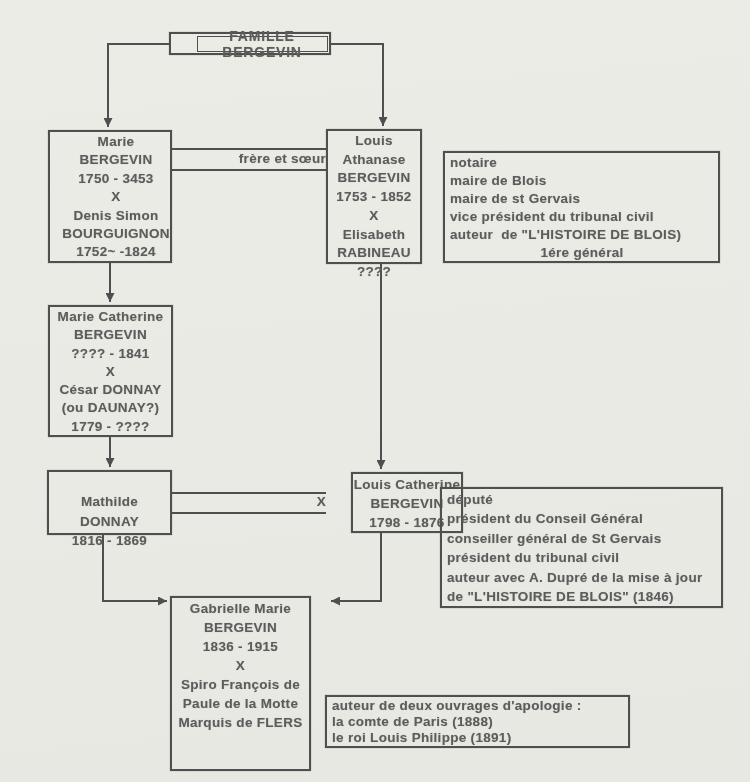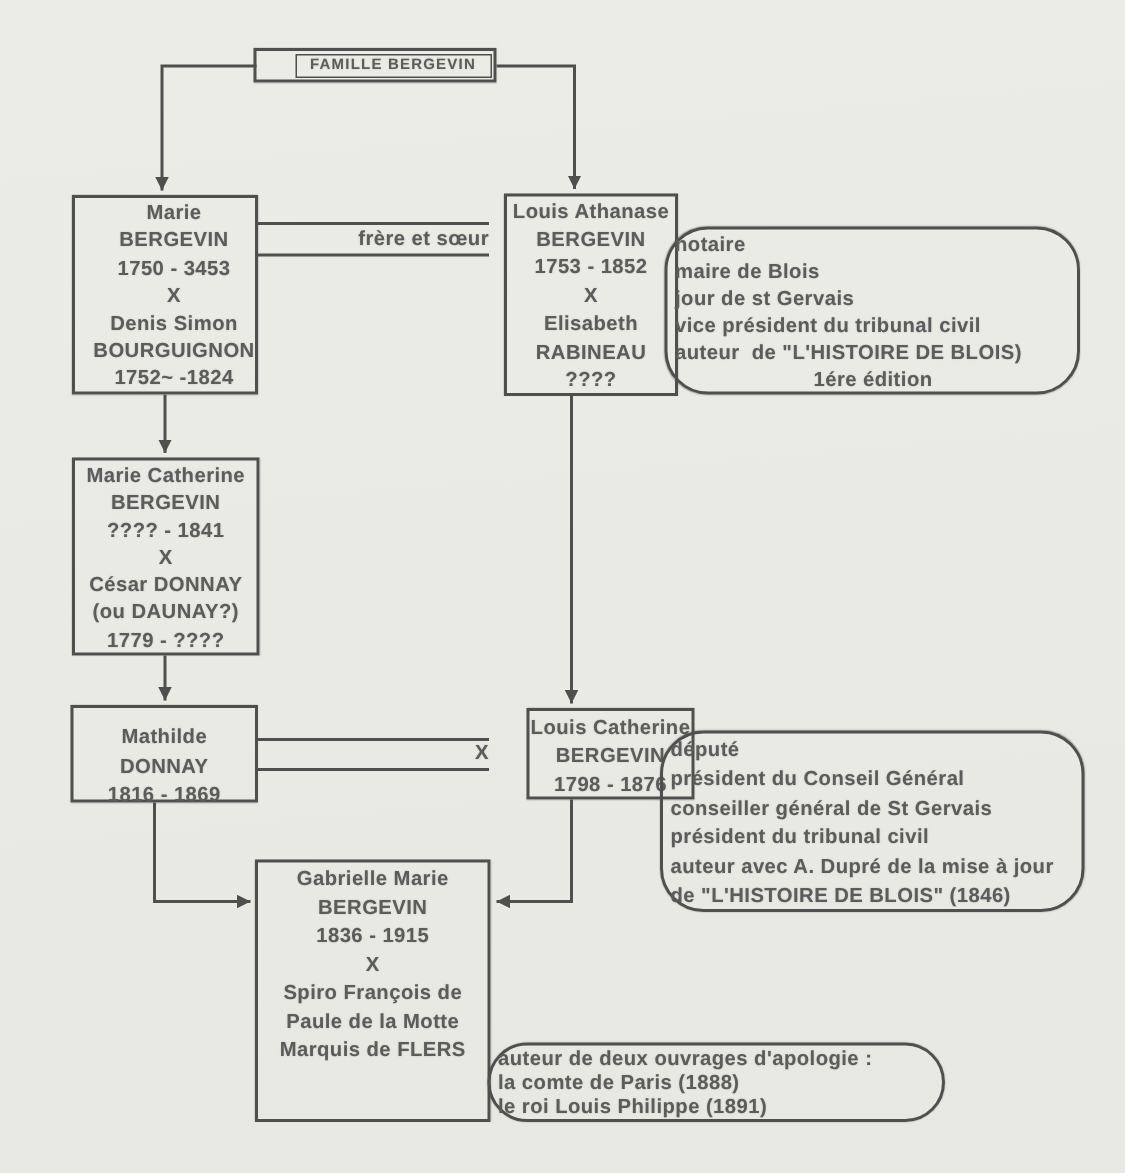--- a/index.html
+++ b/index.html
@@ -33,38 +33,37 @@
     box-shadow: 0 0 1px rgba(79,79,79,0.6);
   }
   .box .tline {
     line-height: var(--lh, 19px);
     white-space: pre-wrap;
   }
   .node { padding-top: 1px; }
   .note {
     text-align: left;
     padding: 1px 4px 0 5px;
-    border-radius: 29px;
   }
   .note .centerline {
     text-align: center;
     line-height: var(--lh, 19px);
     white-space: pre-wrap;
   }
   .double-outer {
     padding: 0;
   }
   .double-inner {
     position: absolute;
     inset: 1.5px;
     border: 1.5px solid #4f4f4f;
     display: flex;
     align-items: center;
     justify-content: center;
-    font-size: 10px;
+    font-size: 14px;
     letter-spacing: 0.8px;
     margin-left: 24px;
   }
   .wire-label {
     position: absolute;
     color: #5c5c5c;
     font-weight: 700;
     font-size: 13.5px;
     letter-spacing: 0.3px;
     text-align: right;
@@ -108,73 +107,73 @@
   <div class="box node" style="left:48px; top:130px; width:124px; height:133px;padding-left:12px; --lh:18.4px;">
       <div class="tline">Marie</div>
       <div class="tline">BERGEVIN</div>
       <div class="tline">1750 - 3453</div>
       <div class="tline">X</div>
       <div class="tline">Denis Simon</div>
       <div class="tline">BOURGUIGNON</div>
       <div class="tline">1752~ -1824</div>
     </div>
 
-  <div class="box node" style="left:336px; top:129px; width:116px; height:135px; --lh:18.7px;">
+  <div class="box node" style="left:326px; top:129px; width:96px; height:135px; --lh:18.7px;">
       <div class="tline">Louis Athanase</div>
       <div class="tline">BERGEVIN</div>
       <div class="tline">1753 - 1852</div>
       <div class="tline">X</div>
       <div class="tline">Elisabeth</div>
       <div class="tline">RABINEAU</div>
       <div class="tline">????</div>
     </div>
 
   <div class="box note" style="left:443px; top:151px; width:277px; height:112px; --lh:18px;">
     <div>
         <div class="tline">notaire</div>
         <div class="tline">maire de Blois</div>
-        <div class="tline">jour de st Gervais</div>
+        <div class="tline">maire de st Gervais</div>
         <div class="tline">vice président du tribunal civil</div>
         <div class="tline">auteur  de "L'HISTOIRE DE BLOIS)</div>
       </div>
-    <div class="centerline">1ére édition</div>
+    <div class="centerline">1ére général</div>
   </div>
 
   <div class="box node" style="left:48px; top:305px; width:125px; height:132px; --lh:18.3px;">
       <div class="tline">Marie Catherine</div>
       <div class="tline">BERGEVIN</div>
       <div class="tline">???? - 1841</div>
       <div class="tline">X</div>
       <div class="tline">César DONNAY</div>
       <div class="tline">(ou DAUNAY?)</div>
       <div class="tline">1779 - ????</div>
     </div>
 
-  <div class="box node" style="left:47px; top:470px; width:125px; height:65px; --lh:19.5px; padding-top:9px;">
+  <div class="box node" style="left:47px; top:470px; width:125px; height:65px; --lh:19.5px; padding-top:20px;">
       <div class="tline">Mathilde</div>
       <div class="tline">DONNAY</div>
       <div class="tline">1816 - 1869</div>
     </div>
 
   <div class="box node" style="left:326px; top:472px; width:112px; height:61px;margin-left:25px; --lh:19px;">
       <div class="tline">Louis Catherine</div>
       <div class="tline">BERGEVIN</div>
       <div class="tline">1798 - 1876</div>
     </div>
 
   <div class="box note" style="left:440px; top:487px; width:283px; height:121px; --lh:19.4px;">
       <div class="tline">député</div>
       <div class="tline">président du Conseil Général</div>
       <div class="tline">conseiller général de St Gervais</div>
       <div class="tline">président du tribunal civil</div>
       <div class="tline">auteur avec A. Dupré de la mise à jour</div>
       <div class="tline">de "L'HISTOIRE DE BLOIS" (1846)</div>
     </div>
 
-  <div class="box node" style="left:170px; top:573px; width:157px; height:175px; --lh:19px;">
+  <div class="box node" style="left:170px; top:596px; width:141px; height:175px; --lh:19px;">
       <div class="tline">Gabrielle Marie</div>
       <div class="tline">BERGEVIN</div>
       <div class="tline">1836 - 1915</div>
       <div class="tline">X</div>
       <div class="tline">Spiro François de</div>
       <div class="tline">Paule de la Motte</div>
       <div class="tline">Marquis de FLERS</div>
     </div>
 
   <div class="box note" style="left:325px; top:695px; width:305px; height:53px; --lh:16.2px;">

